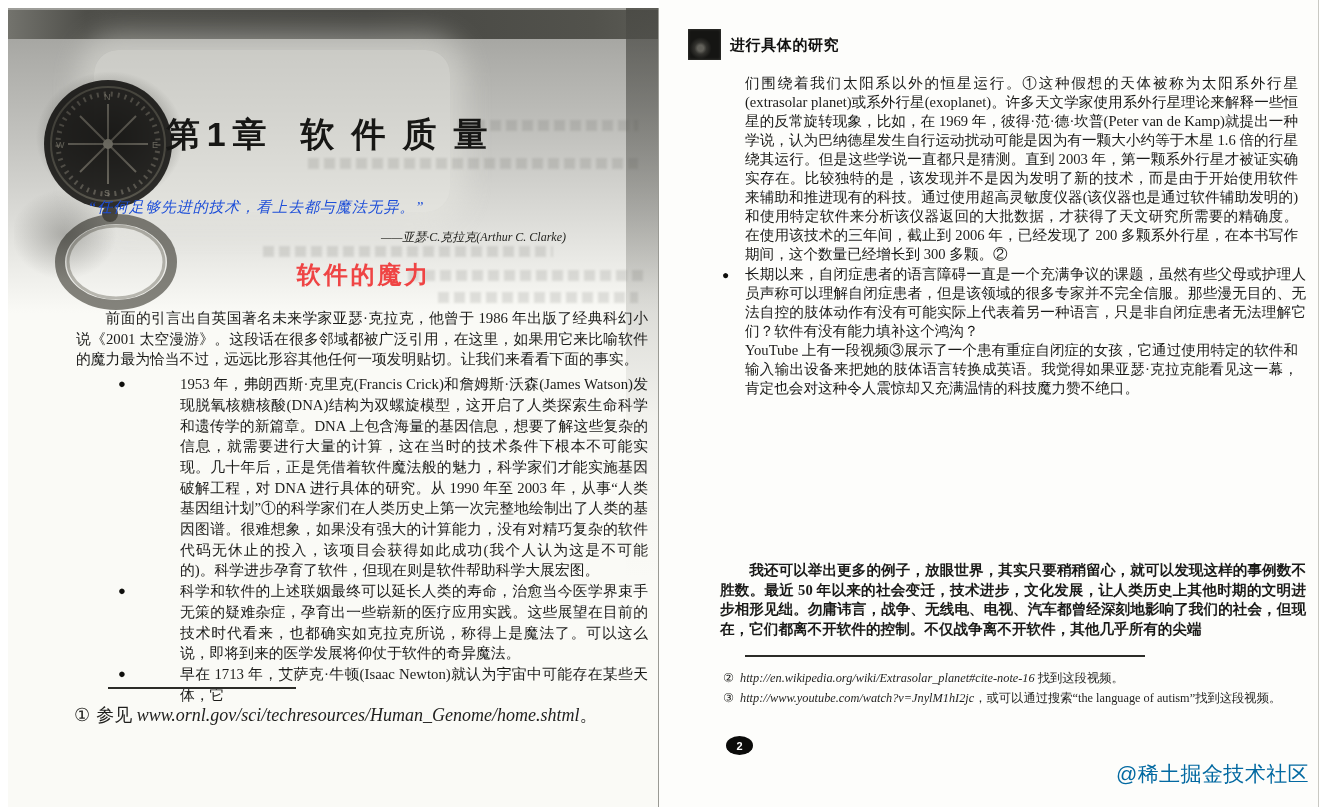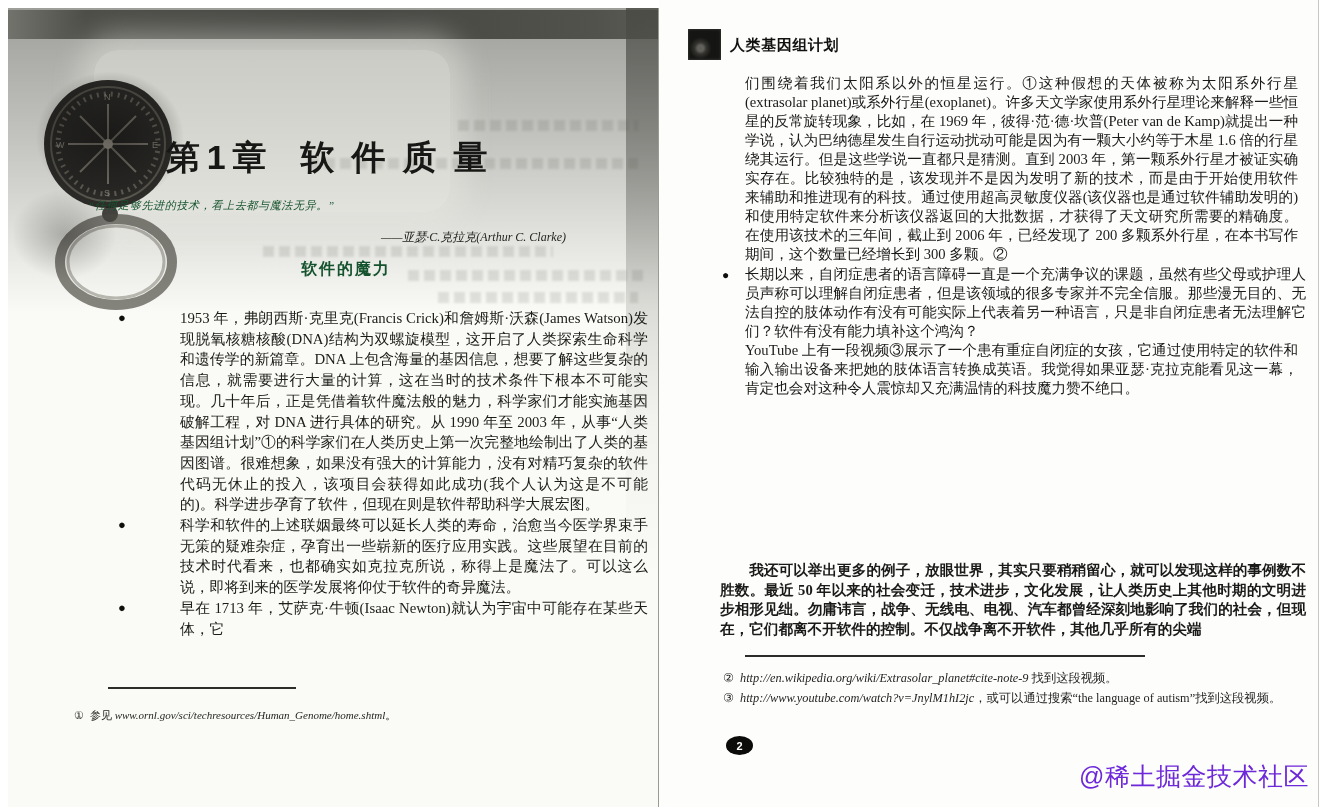--- a/index.html
+++ b/index.html
@@ -32,52 +32,52 @@
   .compass-wrap {
     position:absolute; left:6px; top:48px; width:200px; height:255px;
     background:
       radial-gradient(ellipse 95px 85px at 48% 32%, rgba(38,38,35,.5), rgba(80,80,75,.28) 60%, rgba(120,120,114,0) 78%),
       radial-gradient(ellipse 70px 60px at 25% 70%, rgba(70,70,65,.35), rgba(120,120,114,0) 75%);
   }
   .compass-wrap svg { mix-blend-mode:multiply; }
   .chapter-title {
     position:absolute; left:158px; top:104px; white-space:nowrap;
     font-family:"Liberation Sans", sans-serif; font-weight:bold;
-    font-size:34px; color:#171715;margin-top:23px;
+    font-size:34px; color:#171715;
   }
   .chapter-label { letter-spacing:.2em; }
   .chapter-name { letter-spacing:.5em; margin-left:.8em; }
   .lp-quote {
     position:absolute; left:80px; top:190px; width:500px;
-    font-style:italic; font-size:11px; color:#14532d; letter-spacing:.06em;
+    font-style:italic; font-size:15px; color:#1d4ed8; letter-spacing:.06em;
   }
   .lp-attribution {
     position:absolute; left:240px; top:221px; width:318px; text-align:right;
     font-style:italic; font-size:12px; color:#23231f;
   }
   .lp-section-title {
-    position:absolute; left:52px; top:251px; width:572px; text-align:center;
-    font-family:"Liberation Sans", sans-serif; font-weight:bold; font-size:16px; color:#14532d;
+    position:absolute; left:70px; top:251px; width:572px; text-align:center;
+    font-family:"Liberation Sans", sans-serif; font-weight:bold; font-size:24px; color:#ef4444;
     letter-spacing:.12em;
   }
   .lp-body {
     position:absolute; left:68px; top:300px; width:572px;
     font-size:14.8px; line-height:20.7px; color:#1b1b19; text-align:justify;
   }
   .lp-intro { text-indent:2em; margin-bottom:4px; }
   .bullet-item { position:relative; padding-left:104px; }
   .bullet-item .bullet-marker {
     position:absolute; left:42px; top:0; font-size:13px; color:#0e0e0c;
   }
   .fn-divider-left {
     position:absolute; left:100px; top:679px; width:188px; border-top:2px solid #2c2c28;
   }
   .lp-footnote {
     position:absolute; left:66px; top:698px; width:566px;
-    font-size:11px; color:#1e1e1c; line-height:19px;
+    font-size:18px; color:#1e1e1c; line-height:19px;
   }
   .fn-marker { margin-right:6px; }
   .fn-italic { font-style:italic; }
 
   
   .ghost {
     position:absolute; height:11px; opacity:.14; filter:blur(1.2px);
     background:repeating-linear-gradient(90deg,#55554f 0 11px, transparent 11px 16px);
   }
 
@@ -118,21 +118,21 @@
     font-size:12.3px; line-height:20px; color:#1e1e1c;
   }
   .page-badge {
     position:absolute; left:67px; top:736px; width:27px; height:19px;
     background:#0b0b0a; border-radius:50%;
     color:#ffffff; font-family:"Liberation Sans", sans-serif; font-size:11px; font-weight:bold;
     display:flex; align-items:center; justify-content:center;
   }
   .watermark {
     position:absolute; right:17px; top:760px;
-    font-family:"Liberation Sans", sans-serif; font-size:25px; color:#6d28d9; letter-spacing:.02em;
+    font-family:"Liberation Sans", sans-serif; font-size:21px; color:#0369a1; letter-spacing:.02em;
   }
 </style>
 </head>
 <body>
 
 <div id="root">
 
   <div class="left-page">
     <div class="lp-header-gray"></div>
     <div class="lp-topband"></div>
@@ -171,20 +171,21 @@
 
     <div class="chapter-title">
       <span class="chapter-label">第1章</span><span class="chapter-name">软件质量</span>
     </div>
 
     <div class="lp-quote">“任何足够先进的技术，看上去都与魔法无异。”</div>
     <div class="lp-attribution">——亚瑟·C.克拉克(Arthur C. Clarke)</div>
     <div class="lp-section-title">软件的魔力</div>
 
     <div class="lp-body">
+      <p class="lp-intro">前面的引言出自英国著名未来学家亚瑟·克拉克，他曾于 1986 年出版了经典科幻小说《2001 太空漫游》。这段话在很多邻域都被广泛引用，在这里，如果用它来比喻软件的魔力最为恰当不过，远远比形容其他任何一项发明贴切。让我们来看看下面的事实。</p>
       <div class="bullet-item">
         <span class="bullet-marker">●</span>
         <span>1953 年，弗朗西斯·克里克(Francis Crick)和詹姆斯·沃森(James Watson)发现脱氧核糖核酸(DNA)结构为双螺旋模型，这开启了人类探索生命科学和遗传学的新篇章。DNA 上包含海量的基因信息，想要了解这些复杂的信息，就需要进行大量的计算，这在当时的技术条件下根本不可能实现。几十年后，正是凭借着软件魔法般的魅力，科学家们才能实施基因破解工程，对 DNA 进行具体的研究。从 1990 年至 2003 年，从事“人类基因组计划”①的科学家们在人类历史上第一次完整地绘制出了人类的基因图谱。很难想象，如果没有强大的计算能力，没有对精巧复杂的软件代码无休止的投入，该项目会获得如此成功(我个人认为这是不可能的)。科学进步孕育了软件，但现在则是软件帮助科学大展宏图。</span>
       </div>
       <div class="bullet-item">
         <span class="bullet-marker">●</span>
         <span>科学和软件的上述联姻最终可以延长人类的寿命，治愈当今医学界束手无策的疑难杂症，孕育出一些崭新的医疗应用实践。这些展望在目前的技术时代看来，也都确实如克拉克所说，称得上是魔法了。可以这么说，即将到来的医学发展将仰仗于软件的奇异魔法。</span>
       </div>
       <div class="bullet-item">
         <span class="bullet-marker">●</span>
@@ -193,37 +194,37 @@
     </div>
 
     <div class="fn-divider-left"></div>
     <div class="lp-footnote">
       <span class="fn-marker">①</span><span>参见 </span><span class="fn-italic">www.ornl.gov/sci/techresources/Human_Genome/home.shtml</span><span>。</span>
     </div>
   </div>
 
   <div class="right-page">
     <div class="rp-header-icon"></div>
-    <div class="rp-header-title">人类基因组计划</div>
+    <div class="rp-header-title">进行具体的研究</div>
 
     <div class="rp-body">
       <p class="rp-para">们围绕着我们太阳系以外的恒星运行。①这种假想的天体被称为太阳系外行星(extrasolar planet)或系外行星(exoplanet)。许多天文学家使用系外行星理论来解释一些恒星的反常旋转现象，比如，在 1969 年，彼得·范·德·坎普(Peter van de Kamp)就提出一种学说，认为巴纳德星发生自行运动扰动可能是因为有一颗大小约等于木星 1.6 倍的行星绕其运行。但是这些学说一直都只是猜测。直到 2003 年，第一颗系外行星才被证实确实存在。比较独特的是，该发现并不是因为发明了新的技术，而是由于开始使用软件来辅助和推进现有的科技。通过使用超高灵敏度仪器(该仪器也是通过软件辅助发明的)和使用特定软件来分析该仪器返回的大批数据，才获得了天文研究所需要的精确度。在使用该技术的三年间，截止到 2006 年，已经发现了 200 多颗系外行星，在本书写作期间，这个数量已经增长到 300 多颗。②</p>
       <div class="rp-bullet">
         <span class="bullet-marker">●</span>
         <span>长期以来，自闭症患者的语言障碍一直是一个充满争议的课题，虽然有些父母或护理人员声称可以理解自闭症患者，但是该领域的很多专家并不完全信服。那些漫无目的、无法自控的肢体动作有没有可能实际上代表着另一种语言，只是非自闭症患者无法理解它们？软件有没有能力填补这个鸿沟？</span>
       </div>
       <p class="rp-para">YouTube 上有一段视频③展示了一个患有重症自闭症的女孩，它通过使用特定的软件和输入输出设备来把她的肢体语言转换成英语。我觉得如果亚瑟·克拉克能看见这一幕，肯定也会对这种令人震惊却又充满温情的科技魔力赞不绝口。</p>
     </div>
 
     <div class="rp-closing">我还可以举出更多的例子，放眼世界，其实只要稍稍留心，就可以发现这样的事例数不胜数。最近 50 年以来的社会变迁，技术进步，文化发展，让人类历史上其他时期的文明进步相形见绌。勿庸讳言，战争、无线电、电视、汽车都曾经深刻地影响了我们的社会，但现在，它们都离不开软件的控制。不仅战争离不开软件，其他几乎所有的尖端</div>
 
     <div class="fn-divider-right"></div>
     <div class="rp-footnotes">
       <div>
-        <span class="fn-marker">②</span><span></span><span class="fn-italic">http://en.wikipedia.org/wiki/Extrasolar_planet#cite-note-9</span><span> 找到这段视频。</span>
+        <span class="fn-marker">②</span><span></span><span class="fn-italic">http://en.wikipedia.org/wiki/Extrasolar_planet#cite-note-16</span><span> 找到这段视频。</span>
       </div>
       <div>
         <span class="fn-marker">③</span><span></span><span class="fn-italic">http://www.youtube.com/watch?v=JnylM1hI2jc</span><span>，或可以通过搜索“the language of autism”找到这段视频。</span>
       </div>
     </div>
 
     <div class="page-badge">2</div>
   </div>
 
   <div class="watermark">@稀土掘金技术社区</div>

